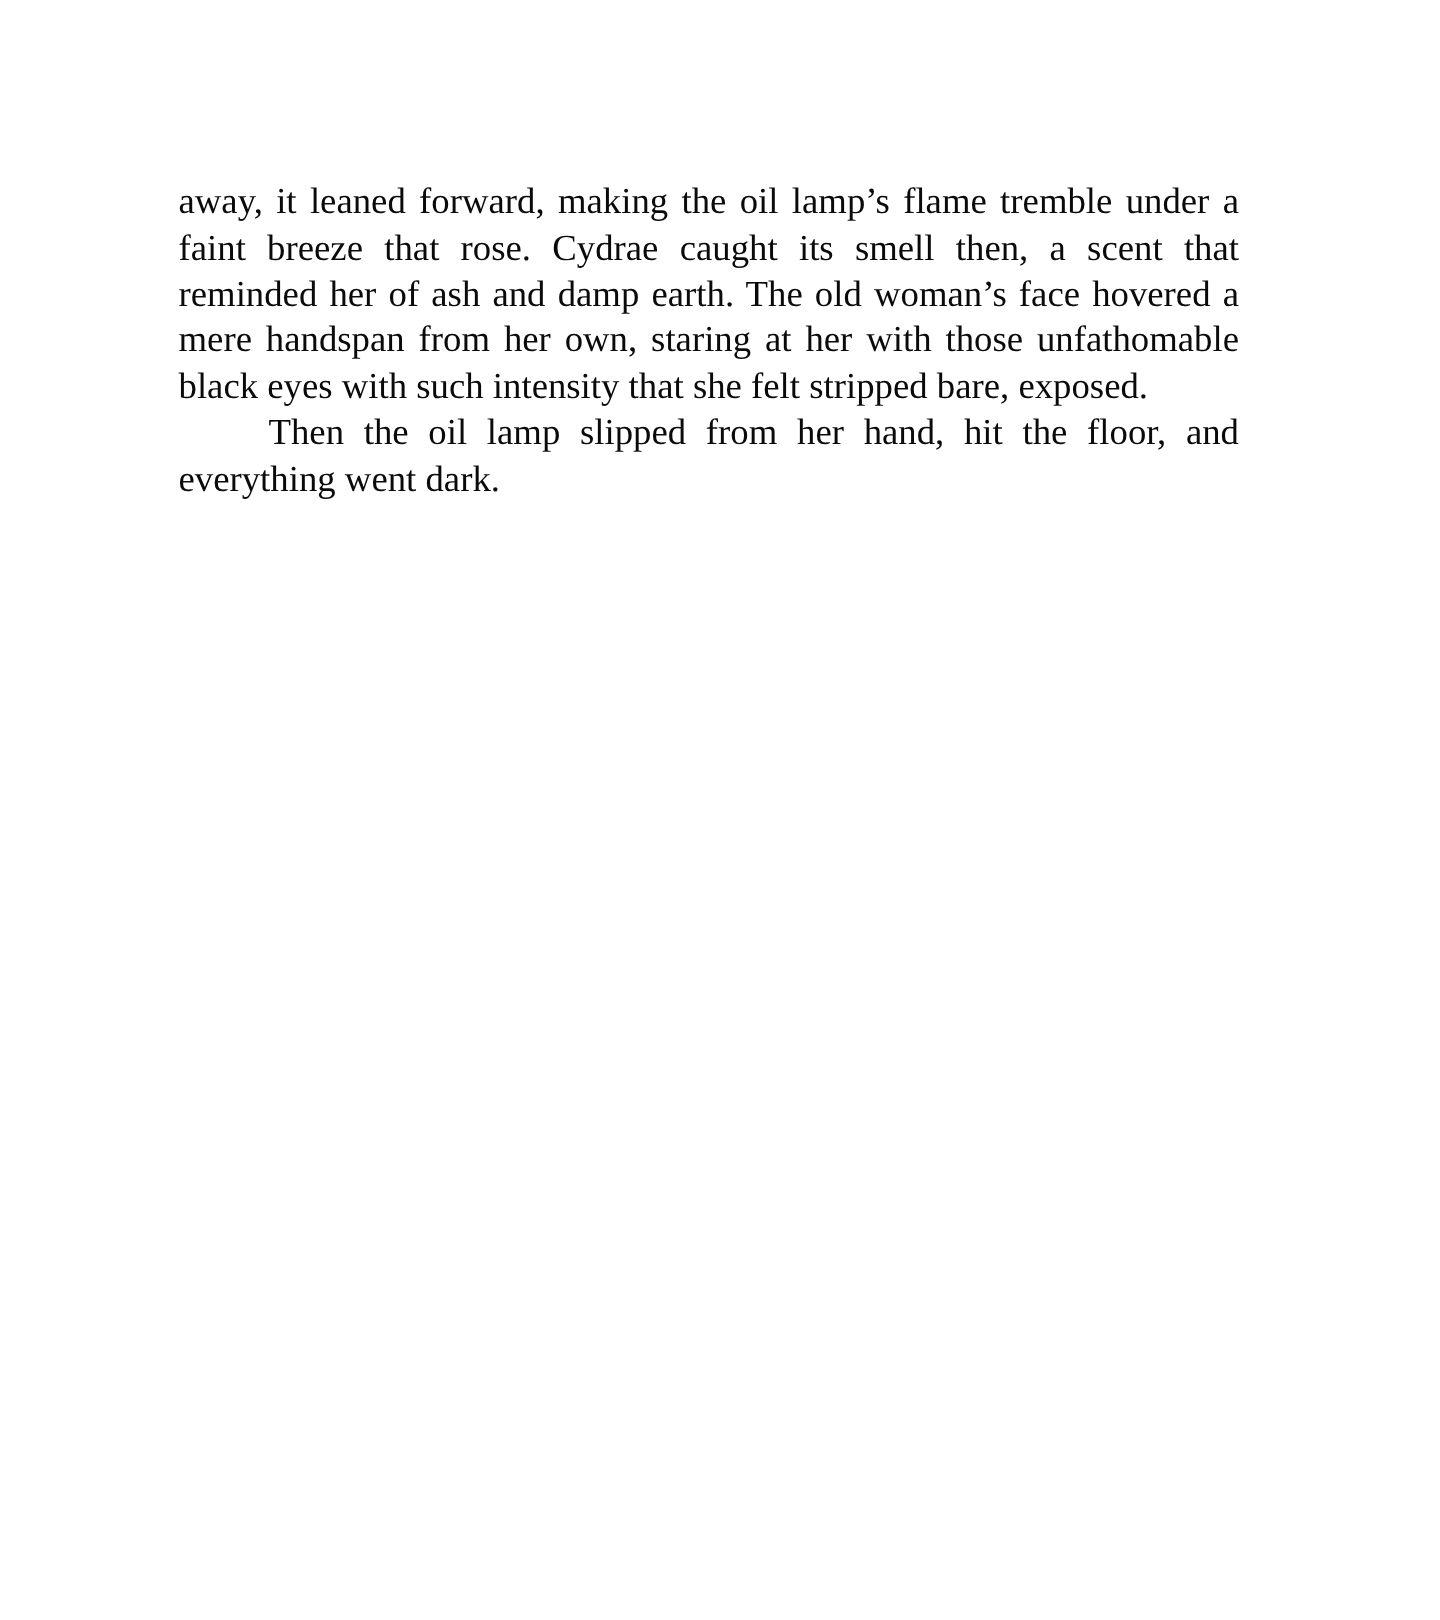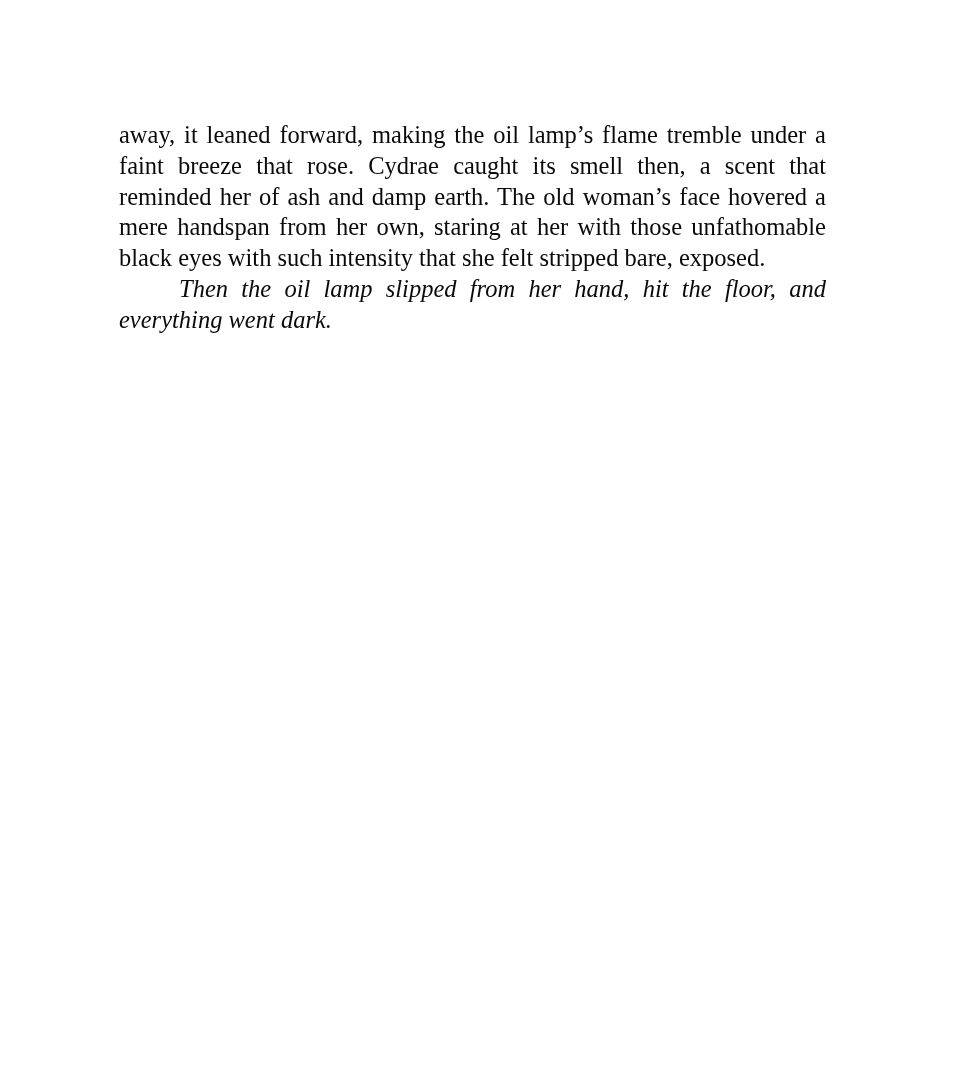--- a/index.html
+++ b/index.html
@@ -34,21 +34,20 @@
     text-align: justify;
     text-justify: inter-word;
     hyphens: none;
     color: #0a0a0a;
   }
   .para.continued {
     text-indent: 0;
   }
   .para.indented {
     text-indent: 60px;
-    font-style: italic;
   }
 </style>
 </head>
 <body>
 
 <div class="page">
   <div class="text-block">
     <p class="para continued">away, it leaned forward, making the oil lamp’s flame tremble under a faint breeze that rose. Cydrae caught its smell then, a scent that reminded her of ash and damp earth. The old woman’s face hovered a mere handspan from her own, staring at her with those unfathomable black eyes with such intensity that she felt stripped bare, exposed.</p>
     <p class="para indented">Then the oil lamp slipped from her hand, hit the floor, and everything went dark.</p>
   </div>

